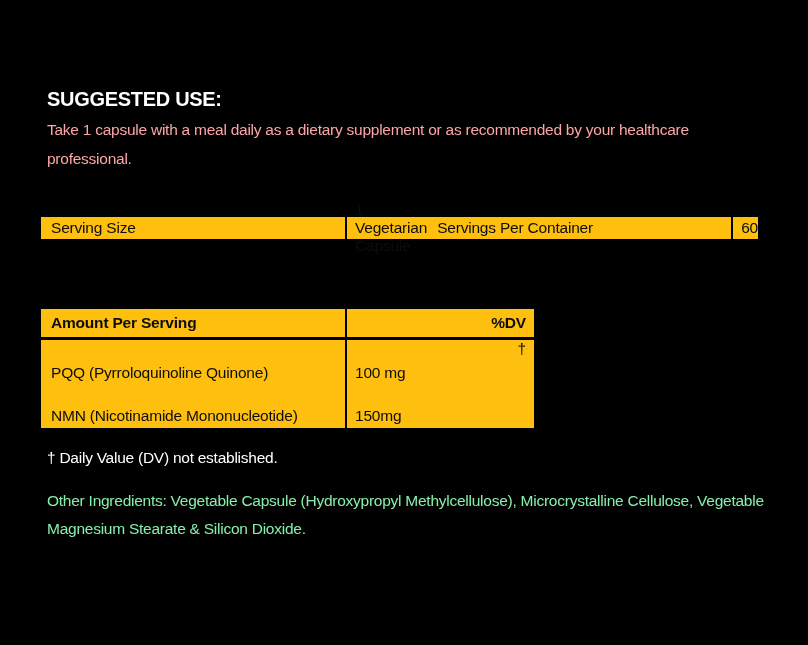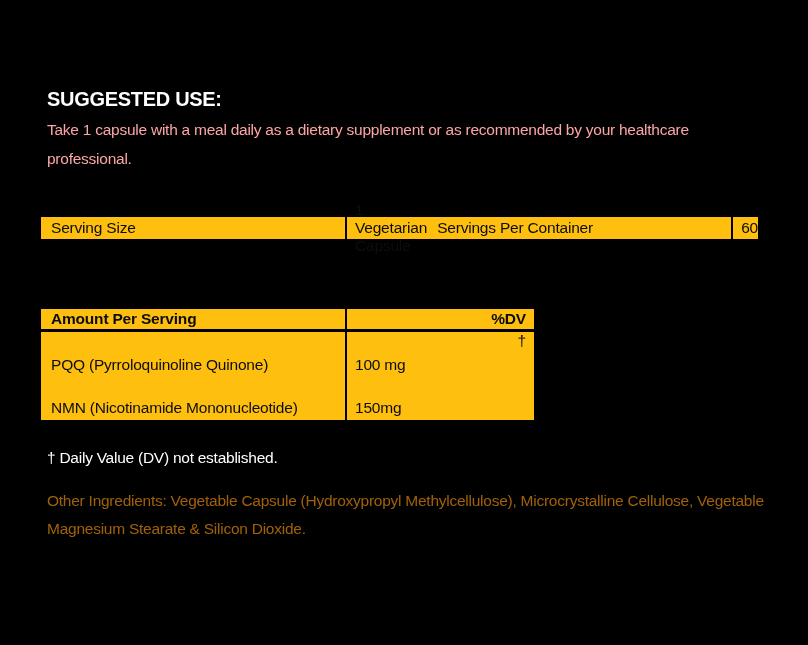--- a/index.html
+++ b/index.html
@@ -47,21 +47,21 @@
 
   
   .serving-table { top: 217px; display: flex; row-gap: 3px; }
   .serving-row { display: flex; column-gap: 2px; height: 22px; }
   .serving-row .cell { display: flex; align-items: center; }
   .serving-row .cell.lbl { width: 304px; padding-left: 10px; }
   .serving-row .cell.val { flex: 1; padding-left: 8px; }
 
   
   .supp-table { top: 309px; display: flex; flex-direction: column; row-gap: 3px; }
-  .supp-header { display: flex; column-gap: 2px; height: 20px; font-weight: bold; }
+  .supp-header { display: flex; column-gap: 2px; height: 28px; font-weight: bold; }
   .supp-header .cell { display: flex; align-items: center; }
   .supp-header .cell.lbl { width: 304px; padding-left: 10px; }
   .supp-header .cell.dv { flex: 1; justify-content: flex-end; padding-right: 8px; }
 
   .supp-body { display: flex; column-gap: 2px; height: 88px; }
   .supp-col {
     display: grid;
     grid-template-rows: 18px 30px 40px;
   }
   .supp-col.names { width: 304px; padding-left: 10px; }
@@ -78,21 +78,21 @@
     letter-spacing: -0.25px;
     color: #ffffff;
   }
   .other-ingredients {
     position: absolute;
     left: 47px; top: 487px;
     width: 730px;
     font-size: 15.5px;
     letter-spacing: -0.25px;
     line-height: 27.5px;
-    color: #a16207;
+    color: #86efac;
   }
 </style>
 </head>
 <body>
 
 <div class="canvas">
 
   <div class="suggested-heading">SUGGESTED USE:</div>
   <div class="suggested-body">Take 1 capsule with a meal daily as a dietary supplement or as recommended by your healthcare professional.</div>
 

